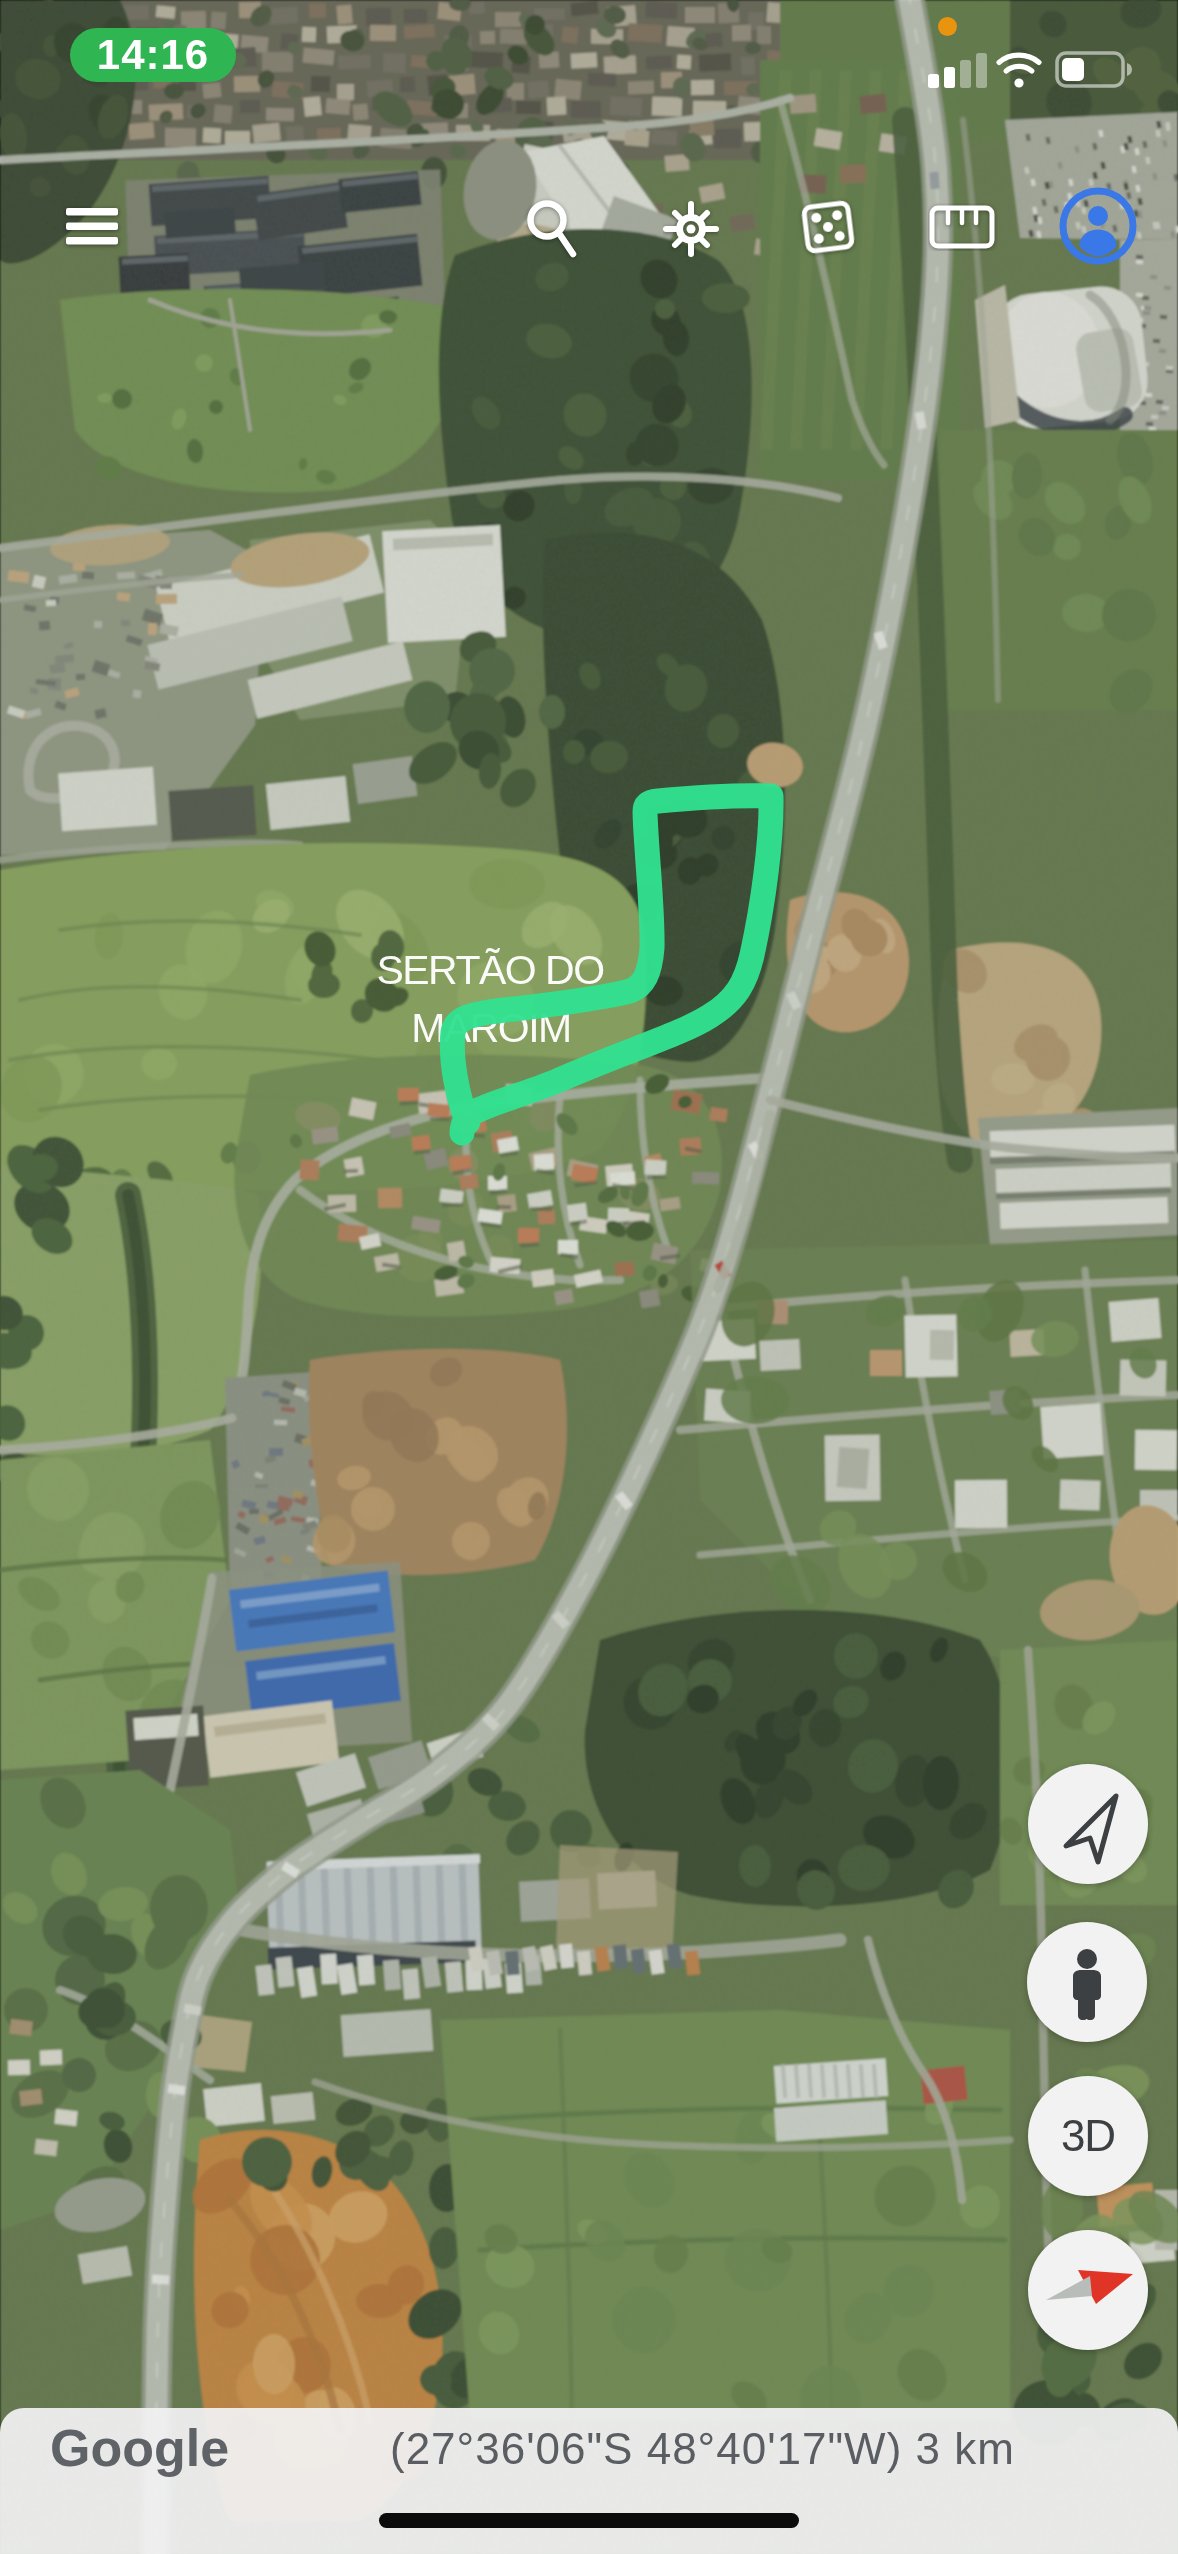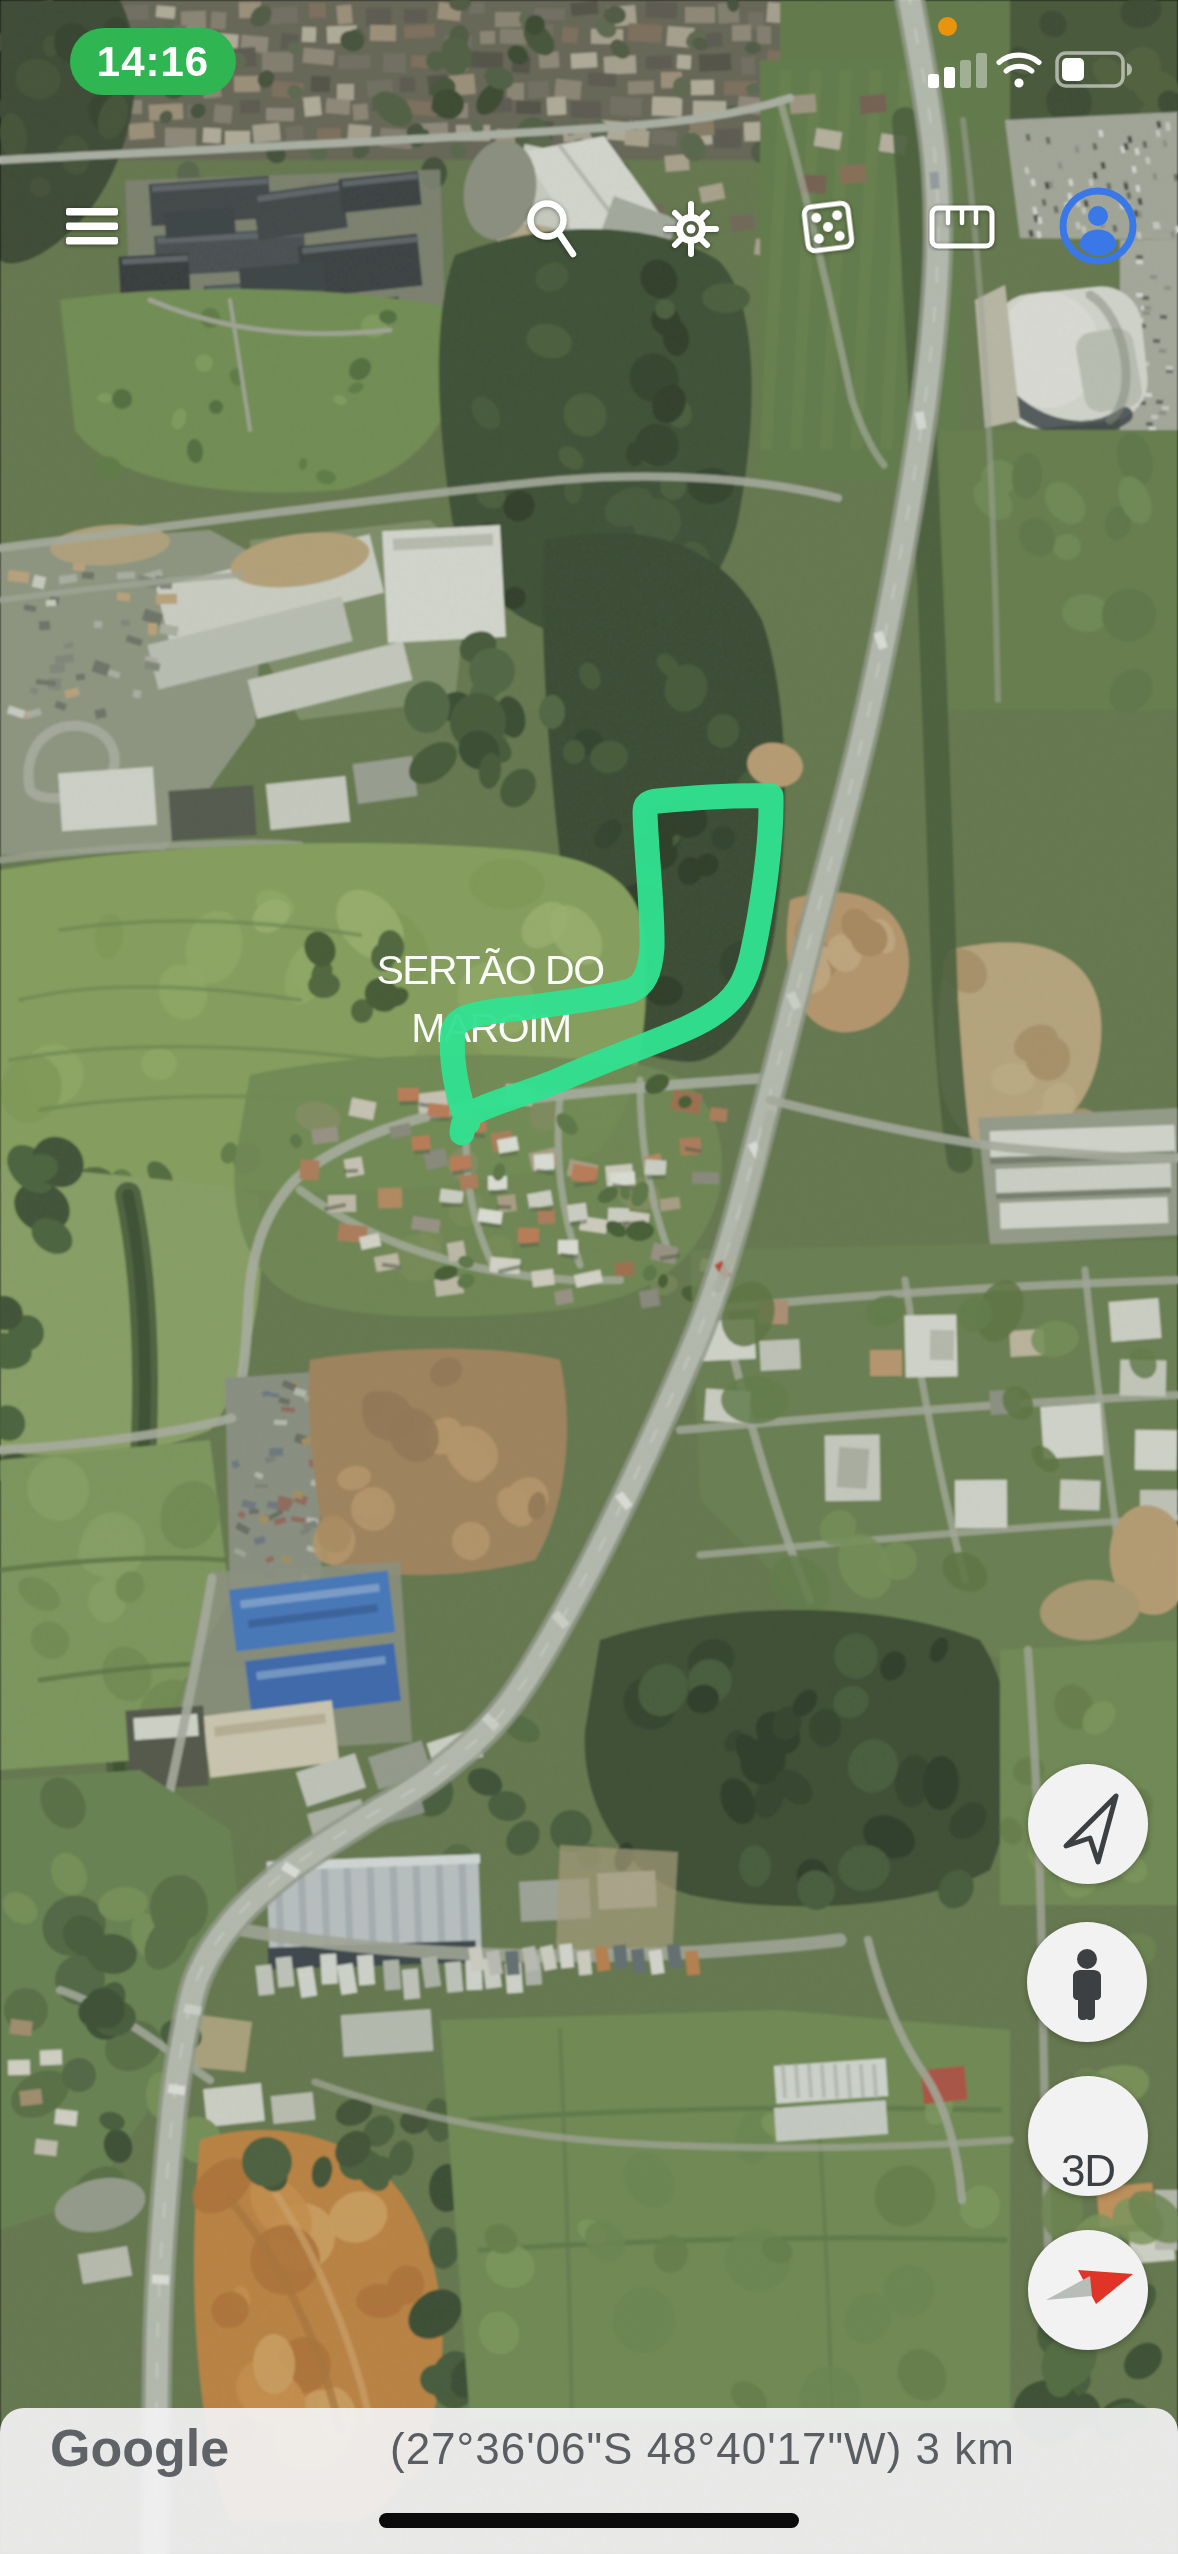--- a/index.html
+++ b/index.html
@@ -1301,21 +1301,21 @@
 
 <text x="490" y="984" text-anchor="middle" font-family="Liberation Sans,sans-serif" font-size="41" fill="#ffffff" style="letter-spacing:-1.5px" opacity="0.96">SERTÃO DO</text>
 
 <text x="491" y="1042" text-anchor="middle" font-family="Liberation Sans,sans-serif" font-size="41" fill="#ffffff" style="letter-spacing:-1.5px" opacity="0.96">MAROIM</text>
 
 <g fill="none" stroke="#31e190" stroke-width="25" stroke-linecap="round" stroke-linejoin="round" opacity="0.96">
 <path d="M468,1122 C458,1100 450,1060 453,1032 C456,1018 470,1014 505,1010 C540,1006 600,999 630,991 C644,986 650,973 652,948 C653,910 646,850 645,812 C645,806 647,802 658,801 C690,798 740,795 771,796 C772,840 763,905 752,955 C746,982 736,1000 710,1016 C680,1035 625,1051 557,1081 C520,1096 480,1106 468,1116 C464,1120 462,1128 462,1133"></path>
 </g>
 </svg>
 
-<div class="abs" style="left:70px;top:28px;width:166px;height:67px;background:#30b553;border-radius:34px;display:flex;align-items:center;justify-content:center;">
+<div class="abs" style="left:70px;top:28px;width:166px;height:54px;background:#30b553;border-radius:34px;display:flex;align-items:center;justify-content:center;">
 <span style="color:#fff;font-size:42px;font-weight:bold;letter-spacing:1px;">14:16</span>
 </div>
 
 <div class="abs" style="left:938px;top:17px;width:19px;height:19px;border-radius:50%;background:#e9940f;"></div>
 
 <svg class="abs" style="left:925px;top:50px" width="64" height="42" viewBox="0 0 64 42">
 <rect x="3" y="24" width="11" height="14" rx="2.5" fill="#fff"></rect>
 <rect x="19" y="17" width="11" height="21" rx="2.5" fill="#fff"></rect>
 <rect x="35" y="10" width="11" height="28" rx="2.5" fill="#fff" opacity="0.4"></rect>
 <rect x="51" y="3" width="11" height="35" rx="2.5" fill="#fff" opacity="0.4"></rect>
@@ -1403,21 +1403,21 @@
 </svg>
 
 <div class="abs" style="left:1027px;top:1922px;width:120px;height:120px;border-radius:50%;background:#f2f2f2;box-shadow:0 2px 6px rgba(0,0,0,0.25);"></div>
 <svg class="abs" style="left:1027px;top:1922px" width="120" height="120" viewBox="0 0 120 120">
 <g fill="#3c4043">
 <circle cx="60" cy="37" r="10"></circle>
 <path d="M46,52 C46,48 50,46 54,46 L66,46 C70,46 74,48 74,52 L74,72 C74,74 72,76 70,76 L68,76 L68,92 C68,94 66,96 64,96 L62,96 C60,96 59,94 59,92 L59,78 L61,78 L61,92 C61,94 59,96 57,96 L55,96 C53,96 51,94 51,92 L51,76 L50,76 C48,76 46,74 46,72 Z" transform="translate(0,2)"></path>
 </g>
 </svg>
 
-<div class="abs" style="left:1028px;top:2076px;width:120px;height:120px;border-radius:50%;background:#f2f2f2;box-shadow:0 2px 6px rgba(0,0,0,0.25);display:flex;align-items:flex-end;justify-content:center;">
+<div class="abs" style="left:1028px;top:2076px;width:120px;height:120px;border-radius:50%;background:#f2f2f2;box-shadow:0 2px 6px rgba(0,0,0,0.25);display:flex;align-items:center;justify-content:center;">
 <span style="font-size:44px;color:#3c4043;letter-spacing:-1px;">3D</span>
 </div>
 
 <div class="abs" style="left:1028px;top:2230px;width:120px;height:120px;border-radius:50%;background:#f2f2f2;box-shadow:0 2px 6px rgba(0,0,0,0.25);"></div>
 <svg class="abs" style="left:1028px;top:2230px" width="120" height="120" viewBox="0 0 120 120">
 <polygon points="50,40 105,44 68,74" fill="#e03427"></polygon>
 <polygon points="18,70 62,46 64,66" fill="#b9bdb9"></polygon>
 </svg>
 
 <div class="abs" style="left:0;top:2408px;width:1178px;height:146px;background:rgba(242,242,243,0.93);border-radius:24px 24px 0 0;"></div>

